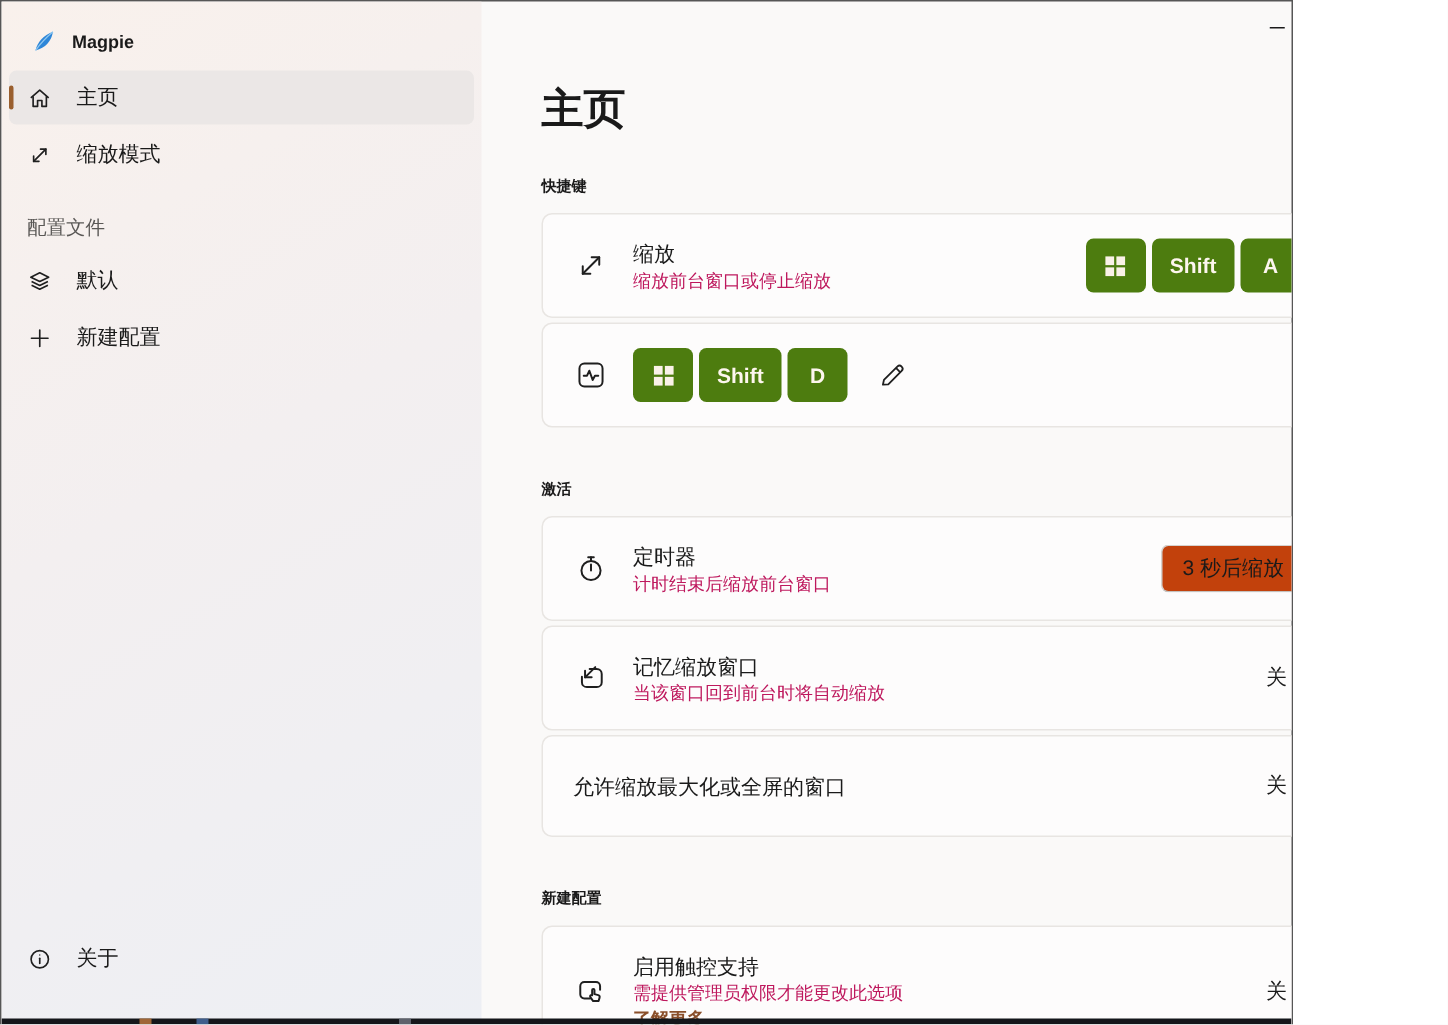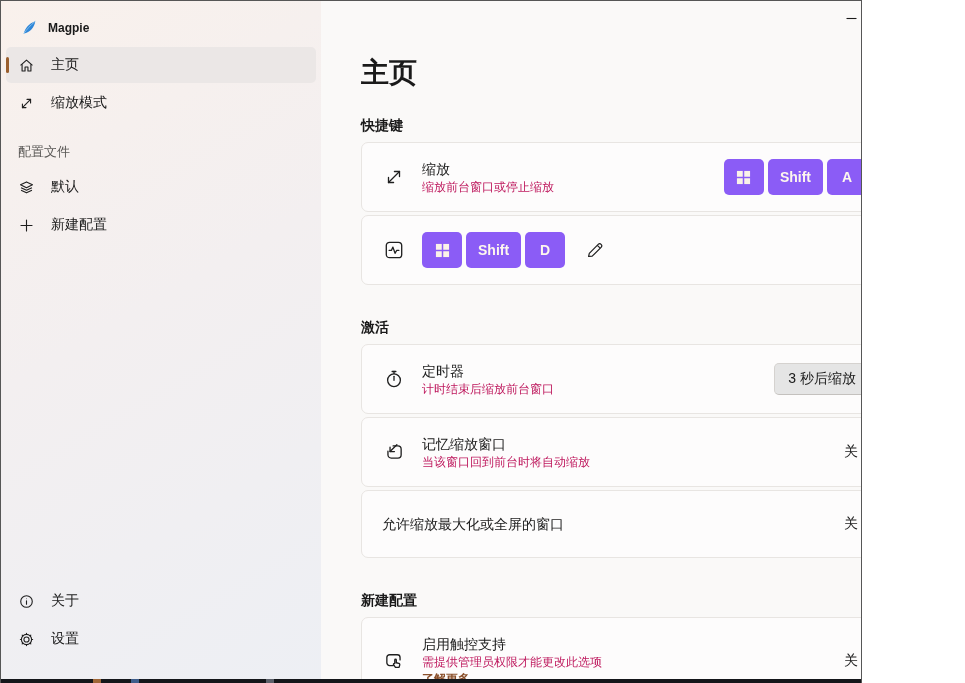--- a/index.html
+++ b/index.html
@@ -34,49 +34,49 @@
   .sidebar-footer { position:absolute; left:0; bottom:24px; width:100%; }
   .icon16 { width:17px; height:17px; flex:0 0 17px; display:inline-block; }
 
   
   .main { position:absolute; left:320px; top:0; width:645px; height:100%; }
   .caption-controls { position:absolute; top:0; right:0; display:flex; }
   .cap-btn { width:46px; height:35px; display:flex; align-items:center; justify-content:center; }
 
   .content { padding:55px 40px 0 40px; }
   .page-title { font-size:28px; font-weight:600; line-height:34px; }
-  .section-header { font-size:14px; font-weight:700; margin-top:25px; margin-bottom:7px; line-height:20px; }
+  .section-header { font-size:10px; font-weight:700; margin-top:25px; margin-bottom:7px; line-height:20px; }
   .section-header.mt-lg { margin-top:32px; }
 
   .card {
     display:flex; align-items:center;
     min-height:70px; background:#fdfcfc;
     border:1px solid #e8e5e2; border-radius:7px;
     margin-bottom:3px; padding:0 16px 0 20px;
   }
   .card.tall { min-height:88px; align-items:center; border-bottom-left-radius:0; border-bottom-right-radius:0; }
   .card-icon { width:24px; height:24px; flex:0 0 24px; margin-right:16px; display:flex; align-items:center; justify-content:center; }
   .card-text { flex:1 1 auto; padding:12px 0; }
   .card-title { font-size:14px; line-height:20px; }
   .card-subtitle { font-size:12px; line-height:17px; color:#be185d; }
   .card-link { font-size:12px; line-height:17px; font-weight:700; color:#8a4f2a; cursor:pointer; }
 
   .keys { display:flex; align-items:center; gap:4px; }
   .key {
     min-width:40px; height:36px; padding:0 12px;
-    background:#8b5cf6; color:#fdf6ee;
+    background:#4d7c0f; color:#fdf6ee;
     border-radius:5px; display:flex; align-items:center; justify-content:center;
     font-size:14px; font-weight:700;
   }
   .key.win { padding:0; width:40px; }
   .edit-btn { margin-left:18px; width:24px; height:24px; display:flex; align-items:center; justify-content:center; cursor:pointer; }
 
   .dropdown-group { display:flex; align-items:center; }
   .dropdown-btn {
-    height:32px; padding:0 13px; background:#e5e5e5;
+    height:32px; padding:0 13px; background:#c2410c;
     border:1px solid #d5d2cf; border-bottom-color:#c4c1be; border-radius:5px;
     font-size:14px; display:flex; align-items:center; cursor:pointer;
   }
   .expander-chevron { margin-left:15px; width:24px; height:24px; display:flex; align-items:center; justify-content:center; cursor:pointer; }
 
   .toggle-group { display:flex; align-items:center; gap:11px; }
   .toggle-label { font-size:14px; }
   .toggle {
     position:relative; width:40px; height:20px; border-radius:10px;
     border:1px solid #868280; background:#fbfaf9; cursor:pointer;
@@ -163,30 +163,20 @@
     <div class="sidebar-footer">
       <div class="nav-item">
         <span class="icon16">
           <svg width="17" height="17" viewBox="0 0 20 20" fill="none" stroke="#1f1f1f" stroke-width="1.3" stroke-linecap="round">
             <circle cx="10" cy="10" r="6.8"></circle>
             <path d="M10 9.3 V13.3"></path>
             <circle cx="10" cy="6.7" r="0.55" fill="#1f1f1f" stroke="none"></circle>
           </svg>
         </span>
         <span>关于</span>
-      </div>
-      <div class="nav-item">
-        <span class="icon16">
-          <svg width="17" height="17" viewBox="0 0 20 20" fill="none" stroke="#1f1f1f" stroke-width="1.3" stroke-linecap="round">
-            <circle cx="10" cy="10" r="3"></circle>
-            <circle cx="10" cy="10" r="6"></circle>
-            <path d="M10 2.8 V4 M10 16 V17.2 M2.8 10 H4 M16 10 H17.2 M4.9 4.9 L5.8 5.8 M14.2 14.2 L15.1 15.1 M15.1 4.9 L14.2 5.8 M5.8 14.2 L4.9 15.1"></path>
-          </svg>
-        </span>
-        <span>设置</span>
       </div>
     </div>
   </div>
 
   <div class="main">
 
     <div class="caption-controls">
       <div class="cap-btn">
         <svg width="11" height="11" viewBox="0 0 11 11">
             <path d="M0.5 5.5 H10.5" stroke="#1a1a1a" stroke-width="1.1"></path>

